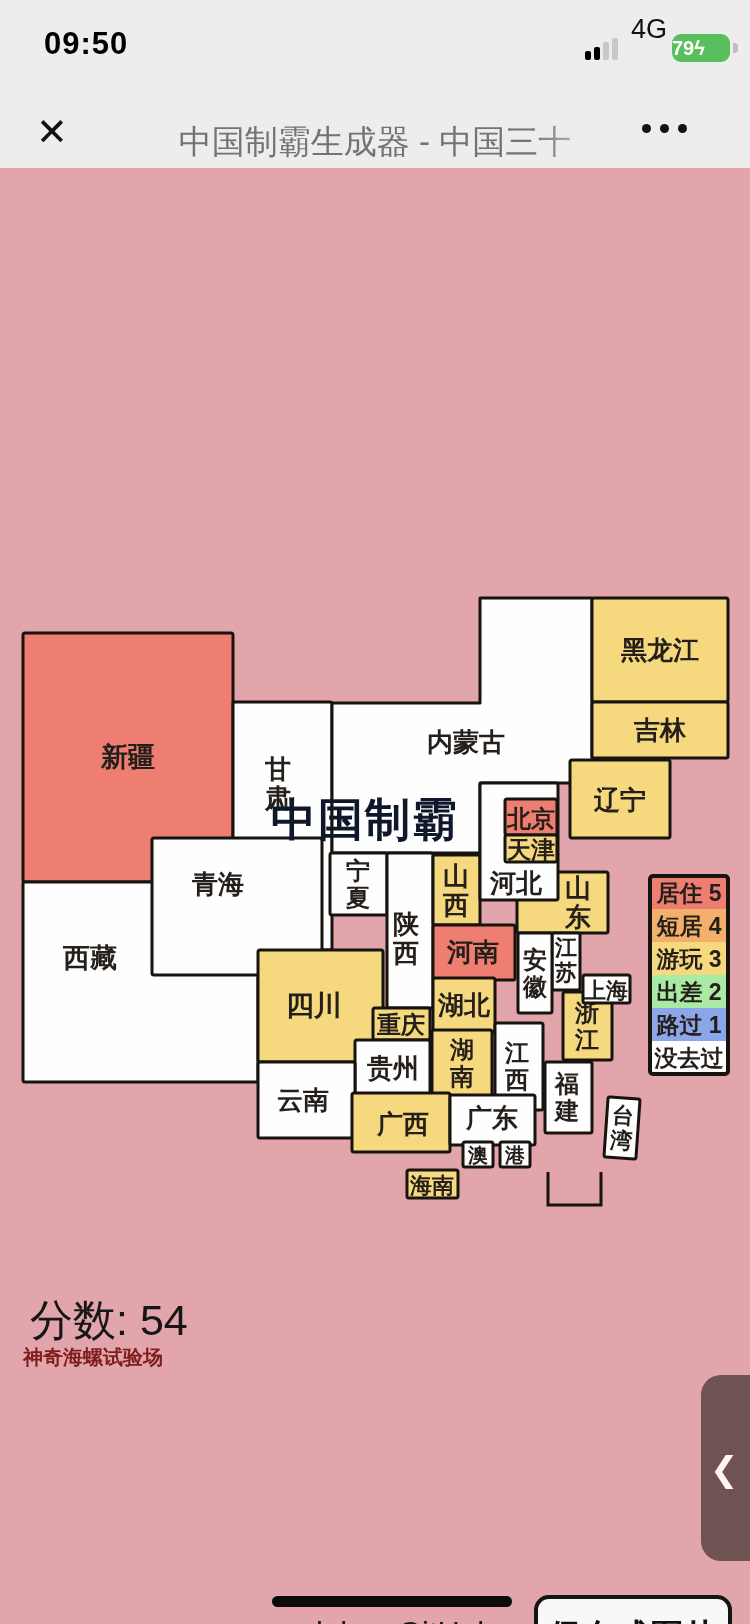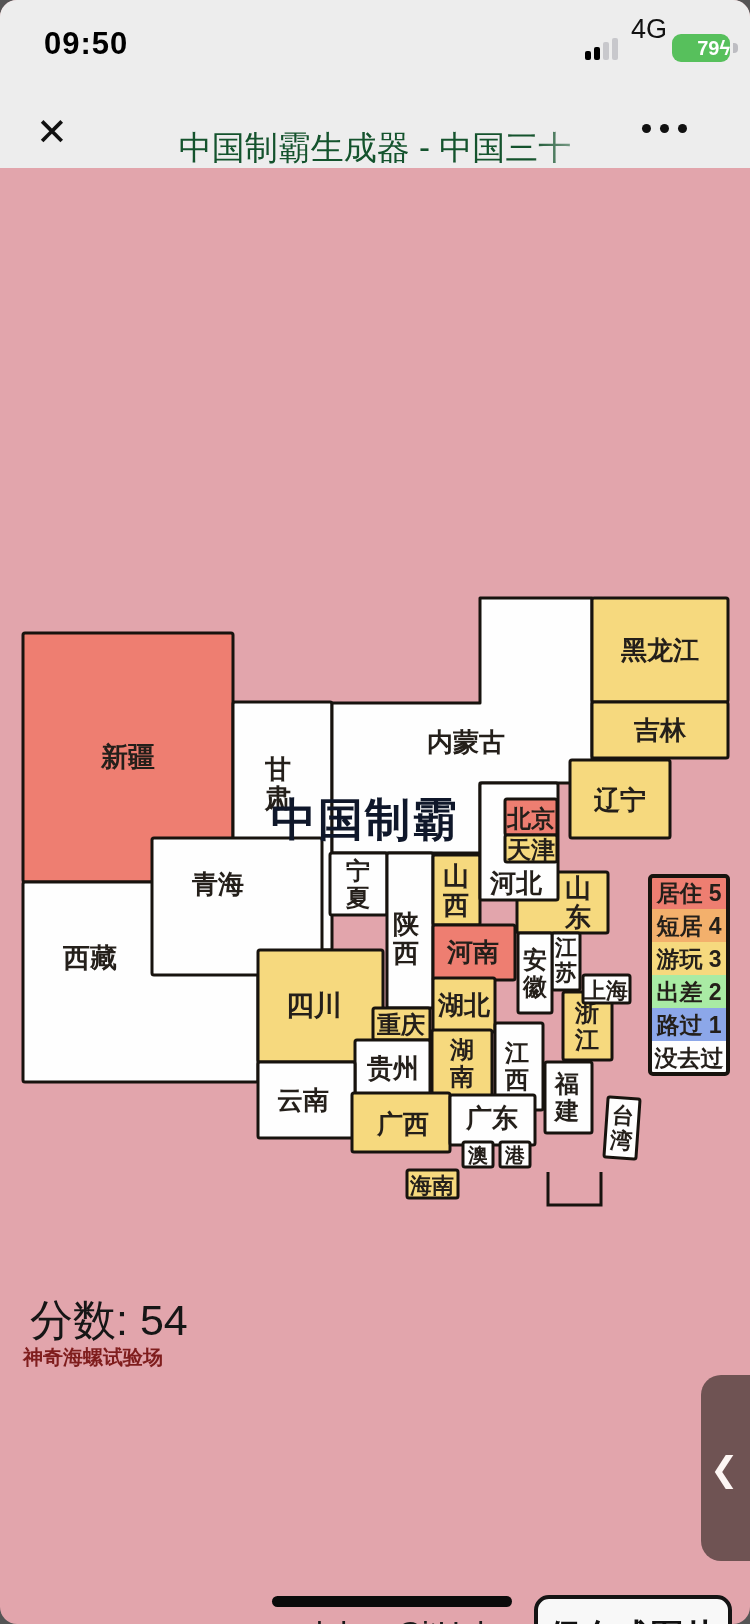--- a/index.html
+++ b/index.html
@@ -1,34 +1,34 @@
 <!DOCTYPE html>
 <html><head>
 <meta charset="utf-8">
 <style>
   html,body{margin:0;padding:0;background:#555;}
   .screen{position:relative;width:750px;height:1624px;margin:0 auto;overflow:hidden;
-    font-family:"Liberation Sans","DejaVu Sans",sans-serif;background:#e2a5ac;border-radius:17px;}
+    font-family:"Liberation Sans","DejaVu Sans",sans-serif;background:#e2a5ac;}
   
   .chrome{position:absolute;top:0;left:0;width:750px;height:168px;background:#ededed;z-index:5;}
   .time{position:absolute;left:44px;top:26px;font-size:31px;font-weight:700;color:#000;letter-spacing:1px;}
   .sig{position:absolute;left:585px;top:36px;width:40px;height:24px;}
   .sig span{position:absolute;bottom:0;width:6px;border-radius:2px;background:#c8c8cc;}
   .sig span:nth-child(1){left:0;height:9px;background:#000;}
   .sig span:nth-child(2){left:9px;height:13px;background:#000;}
   .sig span:nth-child(3){left:18px;height:18px;}
   .sig span:nth-child(4){left:27px;height:22px;}
   .net{position:absolute;left:631px;top:14px;font-size:27px;color:#111;}
   .batt{position:absolute;left:672px;top:34px;width:58px;height:28px;background:#57c05c;
-    border-radius:9px;color:#fff;font-size:20px;font-weight:700;text-align:right;line-height:28px;}
+    border-radius:9px;color:#fff;font-size:20px;font-weight:700;text-align:left;line-height:28px;}
   .batt-cap{position:absolute;left:733px;top:43px;width:5px;height:10px;background:#bdbdc2;
     border-radius:0 4px 4px 0;}
   .navbar{position:absolute;top:100px;left:0;width:750px;height:68px;}
   .close-x{position:absolute;left:36px;top:8px;font-size:38px;font-weight:300;color:#111;line-height:48px;cursor:pointer;}
-  .nav-title{position:absolute;left:130px;top:26px;width:490px;text-align:center;font-size:33px;color:#14532d;
+  .nav-title{position:absolute;left:130px;top:20px;width:490px;text-align:center;font-size:33px;color:#737373;
     white-space:nowrap;overflow:hidden;
     -webkit-mask-image:linear-gradient(90deg,#000 82%,transparent 99%);
     mask-image:linear-gradient(90deg,#000 82%,transparent 99%);}
   .menu-dots{position:absolute;left:642px;top:24px;display:flex;gap:9px;cursor:pointer;}
   .menu-dots span{width:9px;height:9px;border-radius:50%;background:#111;}
   
   .content{position:absolute;top:168px;left:0;width:750px;height:1456px;}
   #map-svg{position:absolute;top:0;left:0;}
   .map-title{position:absolute;left:230px;top:622px;width:270px;text-align:center;
     font-size:45px;font-weight:800;color:#0f172a;letter-spacing:2px;}

